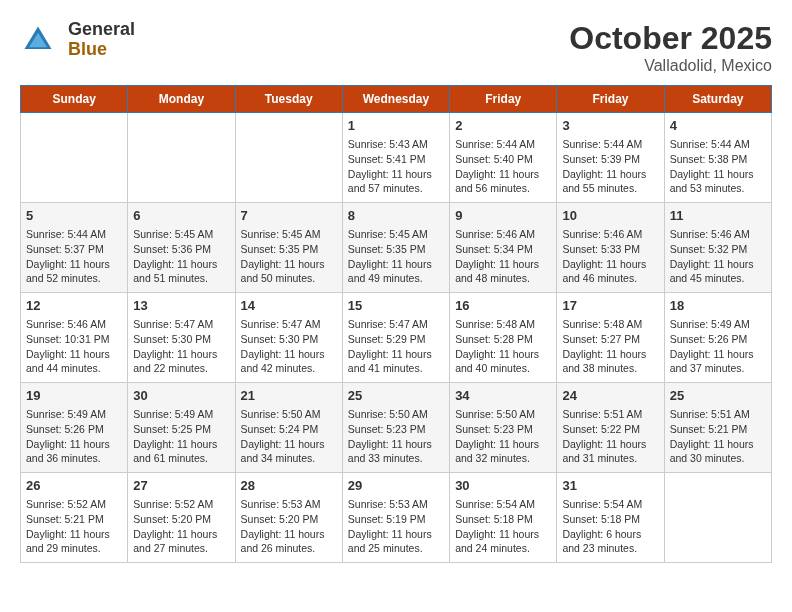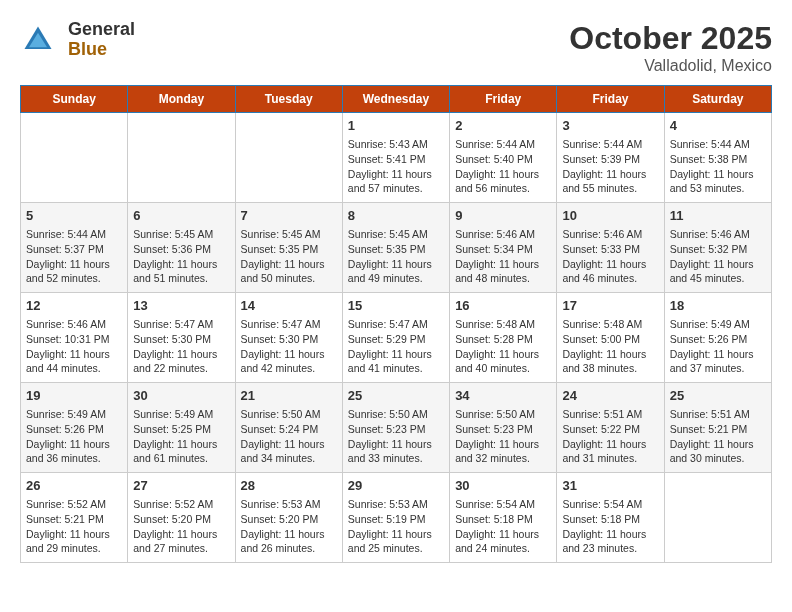--- a/index.html
+++ b/index.html
@@ -136,35 +136,35 @@
         <td><span class="day-number">9</span><span>Sunrise: 5:46 AM</span><br><span>Sunset: 5:34 PM</span><br><span>Daylight: 11 hours and 48 minutes.</span></td>
         <td><span class="day-number">10</span><span>Sunrise: 5:46 AM</span><br><span>Sunset: 5:33 PM</span><br><span>Daylight: 11 hours and 46 minutes.</span></td>
         <td><span class="day-number">11</span><span>Sunrise: 5:46 AM</span><br><span>Sunset: 5:32 PM</span><br><span>Daylight: 11 hours and 45 minutes.</span></td>
       </tr>
       <tr>
         <td><span class="day-number">12</span><span>Sunrise: 5:46 AM</span><br><span>Sunset: 10:31 PM</span><br><span>Daylight: 11 hours and 44 minutes.</span></td>
         <td><span class="day-number">13</span><span>Sunrise: 5:47 AM</span><br><span>Sunset: 5:30 PM</span><br><span>Daylight: 11 hours and 22 minutes.</span></td>
         <td><span class="day-number">14</span><span>Sunrise: 5:47 AM</span><br><span>Sunset: 5:30 PM</span><br><span>Daylight: 11 hours and 42 minutes.</span></td>
         <td><span class="day-number">15</span><span>Sunrise: 5:47 AM</span><br><span>Sunset: 5:29 PM</span><br><span>Daylight: 11 hours and 41 minutes.</span></td>
         <td><span class="day-number">16</span><span>Sunrise: 5:48 AM</span><br><span>Sunset: 5:28 PM</span><br><span>Daylight: 11 hours and 40 minutes.</span></td>
-        <td><span class="day-number">17</span><span>Sunrise: 5:48 AM</span><br><span>Sunset: 5:00 PM</span><br><span>Daylight: 11 hours and 38 minutes.</span></td>
+        <td><span class="day-number">17</span><span>Sunrise: 5:48 AM</span><br><span>Sunset: 5:27 PM</span><br><span>Daylight: 11 hours and 38 minutes.</span></td>
         <td><span class="day-number">18</span><span>Sunrise: 5:49 AM</span><br><span>Sunset: 5:26 PM</span><br><span>Daylight: 11 hours and 37 minutes.</span></td>
       </tr>
       <tr>
         <td><span class="day-number">19</span><span>Sunrise: 5:49 AM</span><br><span>Sunset: 5:26 PM</span><br><span>Daylight: 11 hours and 36 minutes.</span></td>
         <td><span class="day-number">30</span><span>Sunrise: 5:49 AM</span><br><span>Sunset: 5:25 PM</span><br><span>Daylight: 11 hours and 61 minutes.</span></td>
         <td><span class="day-number">21</span><span>Sunrise: 5:50 AM</span><br><span>Sunset: 5:24 PM</span><br><span>Daylight: 11 hours and 34 minutes.</span></td>
         <td><span class="day-number">25</span><span>Sunrise: 5:50 AM</span><br><span>Sunset: 5:23 PM</span><br><span>Daylight: 11 hours and 33 minutes.</span></td>
         <td><span class="day-number">34</span><span>Sunrise: 5:50 AM</span><br><span>Sunset: 5:23 PM</span><br><span>Daylight: 11 hours and 32 minutes.</span></td>
         <td><span class="day-number">24</span><span>Sunrise: 5:51 AM</span><br><span>Sunset: 5:22 PM</span><br><span>Daylight: 11 hours and 31 minutes.</span></td>
         <td><span class="day-number">25</span><span>Sunrise: 5:51 AM</span><br><span>Sunset: 5:21 PM</span><br><span>Daylight: 11 hours and 30 minutes.</span></td>
       </tr>
       <tr>
         <td><span class="day-number">26</span><span>Sunrise: 5:52 AM</span><br><span>Sunset: 5:21 PM</span><br><span>Daylight: 11 hours and 29 minutes.</span></td>
         <td><span class="day-number">27</span><span>Sunrise: 5:52 AM</span><br><span>Sunset: 5:20 PM</span><br><span>Daylight: 11 hours and 27 minutes.</span></td>
         <td><span class="day-number">28</span><span>Sunrise: 5:53 AM</span><br><span>Sunset: 5:20 PM</span><br><span>Daylight: 11 hours and 26 minutes.</span></td>
         <td><span class="day-number">29</span><span>Sunrise: 5:53 AM</span><br><span>Sunset: 5:19 PM</span><br><span>Daylight: 11 hours and 25 minutes.</span></td>
         <td><span class="day-number">30</span><span>Sunrise: 5:54 AM</span><br><span>Sunset: 5:18 PM</span><br><span>Daylight: 11 hours and 24 minutes.</span></td>
-        <td><span class="day-number">31</span><span>Sunrise: 5:54 AM</span><br><span>Sunset: 5:18 PM</span><br><span>Daylight: 11 hours and 23 minutes.</span></td>
+        <td><span class="day-number">31</span><span>Sunrise: 5:54 AM</span><br><span>Sunset: 5:18 PM</span><br><span>Daylight: 6 hours and 23 minutes.</span></td>
         <td class="empty"></td>
       </tr>
     </tbody>
 </table>
 
 </body></html>

